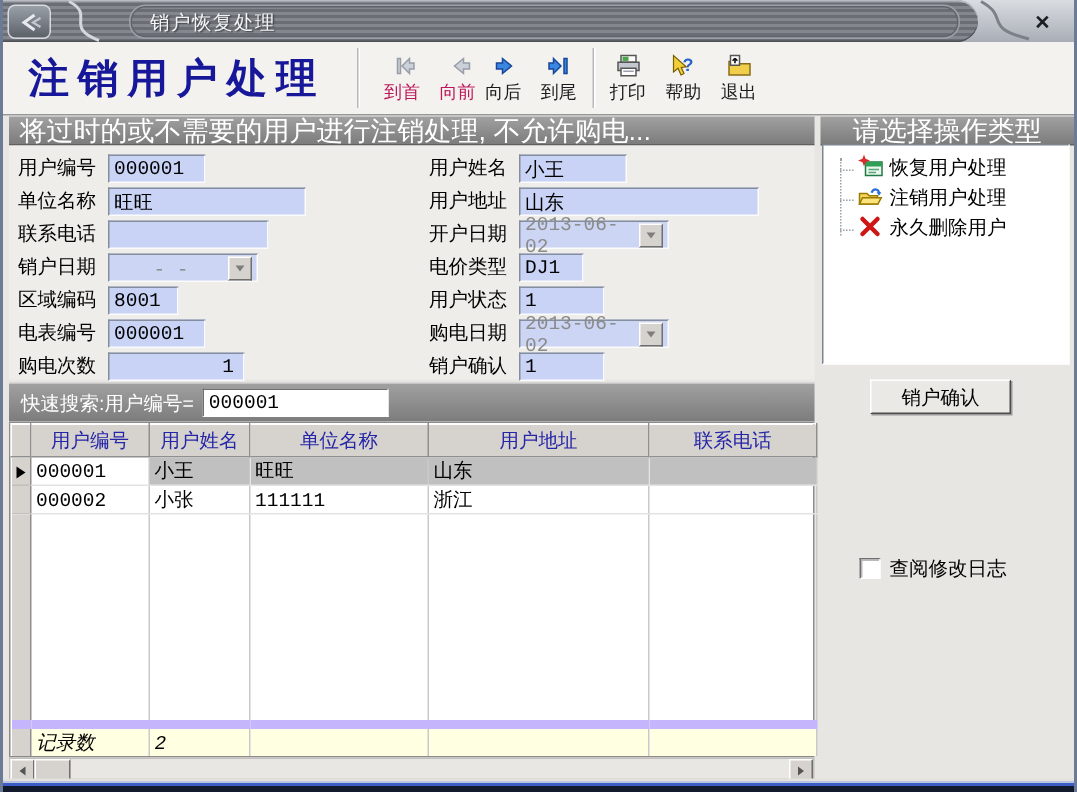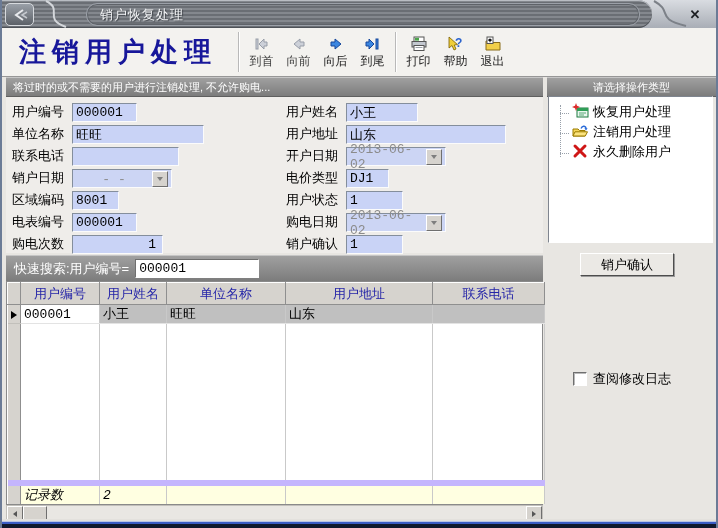--- a/index.html
+++ b/index.html
@@ -28,24 +28,24 @@
     font-size:13px;font-weight:bold;cursor:default;}
   
   .toolbar{position:absolute;left:0;top:28px;width:714px;height:48px;background:#f3f2ef;
     border-bottom:1px solid #979797;display:flex;align-items:center;}
   .heading{width:232px;text-align:center;font-family:"Liberation Serif",serif;
     font-weight:bold;font-size:27px;letter-spacing:6px;color:#17179a;white-space:nowrap;}
   .tsep{width:1px;height:40px;background:#b9b9b9;box-shadow:1px 0 0 #ffffff;margin:0 4px;}
   .tbtn{width:37px;display:flex;flex-direction:column;align-items:center;gap:0px;
     font-size:12px;color:#1a1a1a;cursor:default;}
   .tbtn .ticon{height:18px;display:flex;align-items:center;justify-content:center;}
-  .tbtn.disabled{color:#404040;}
+  .tbtn.disabled{color:#be185d;align-items:flex-end;}
   
   .infobar{position:absolute;height:20px;background:linear-gradient(180deg,#a0a0a0,#7c7c7c);
-    color:#ffffff;font-size:11px;display:flex;align-items:center;
+    color:#ffffff;font-size:18px;display:flex;align-items:center;
     border-top:1px solid #c6c6c6;border-bottom:1px solid #5f5f5f;box-sizing:border-box;}
   .infobar.left{left:4px;top:77px;width:537px;padding-left:7px;}
   .infobar.right{left:545px;top:77px;width:169px;justify-content:center;}
   
   .formarea{position:absolute;left:4px;top:97px;width:537px;height:156px;background:#efedea;}
   .fcol{position:absolute;top:4px;}
   .fcol.l{left:6px;}
   .fcol.r{left:280px;}
   .frow{height:22px;display:flex;align-items:center;}
   .flabel{width:60px;font-size:13px;color:#000;}
@@ -326,20 +326,28 @@
         <th>联系电话</th>
       </tr>
       <tr class="sel">
         <td class="ind"><span class="tri"></span></td>
         <td class="val focuscell">000001</td>
         <td>小王</td>
         <td class="val">旺旺</td>
         <td>山东</td>
         <td></td>
       </tr>
+      <tr>
+        <td class="ind"></td>
+        <td class="val">000002</td>
+        <td>小张</td>
+        <td class="val">111111</td>
+        <td>浙江</td>
+        <td></td>
+      </tr>
       <tr class="fill">
         <td class="ind"></td>
             <td></td>
             <td></td>
             <td></td>
             <td></td>
             <td></td>
       </tr>
       <tr class="foot">
         <td class="ind"></td>

